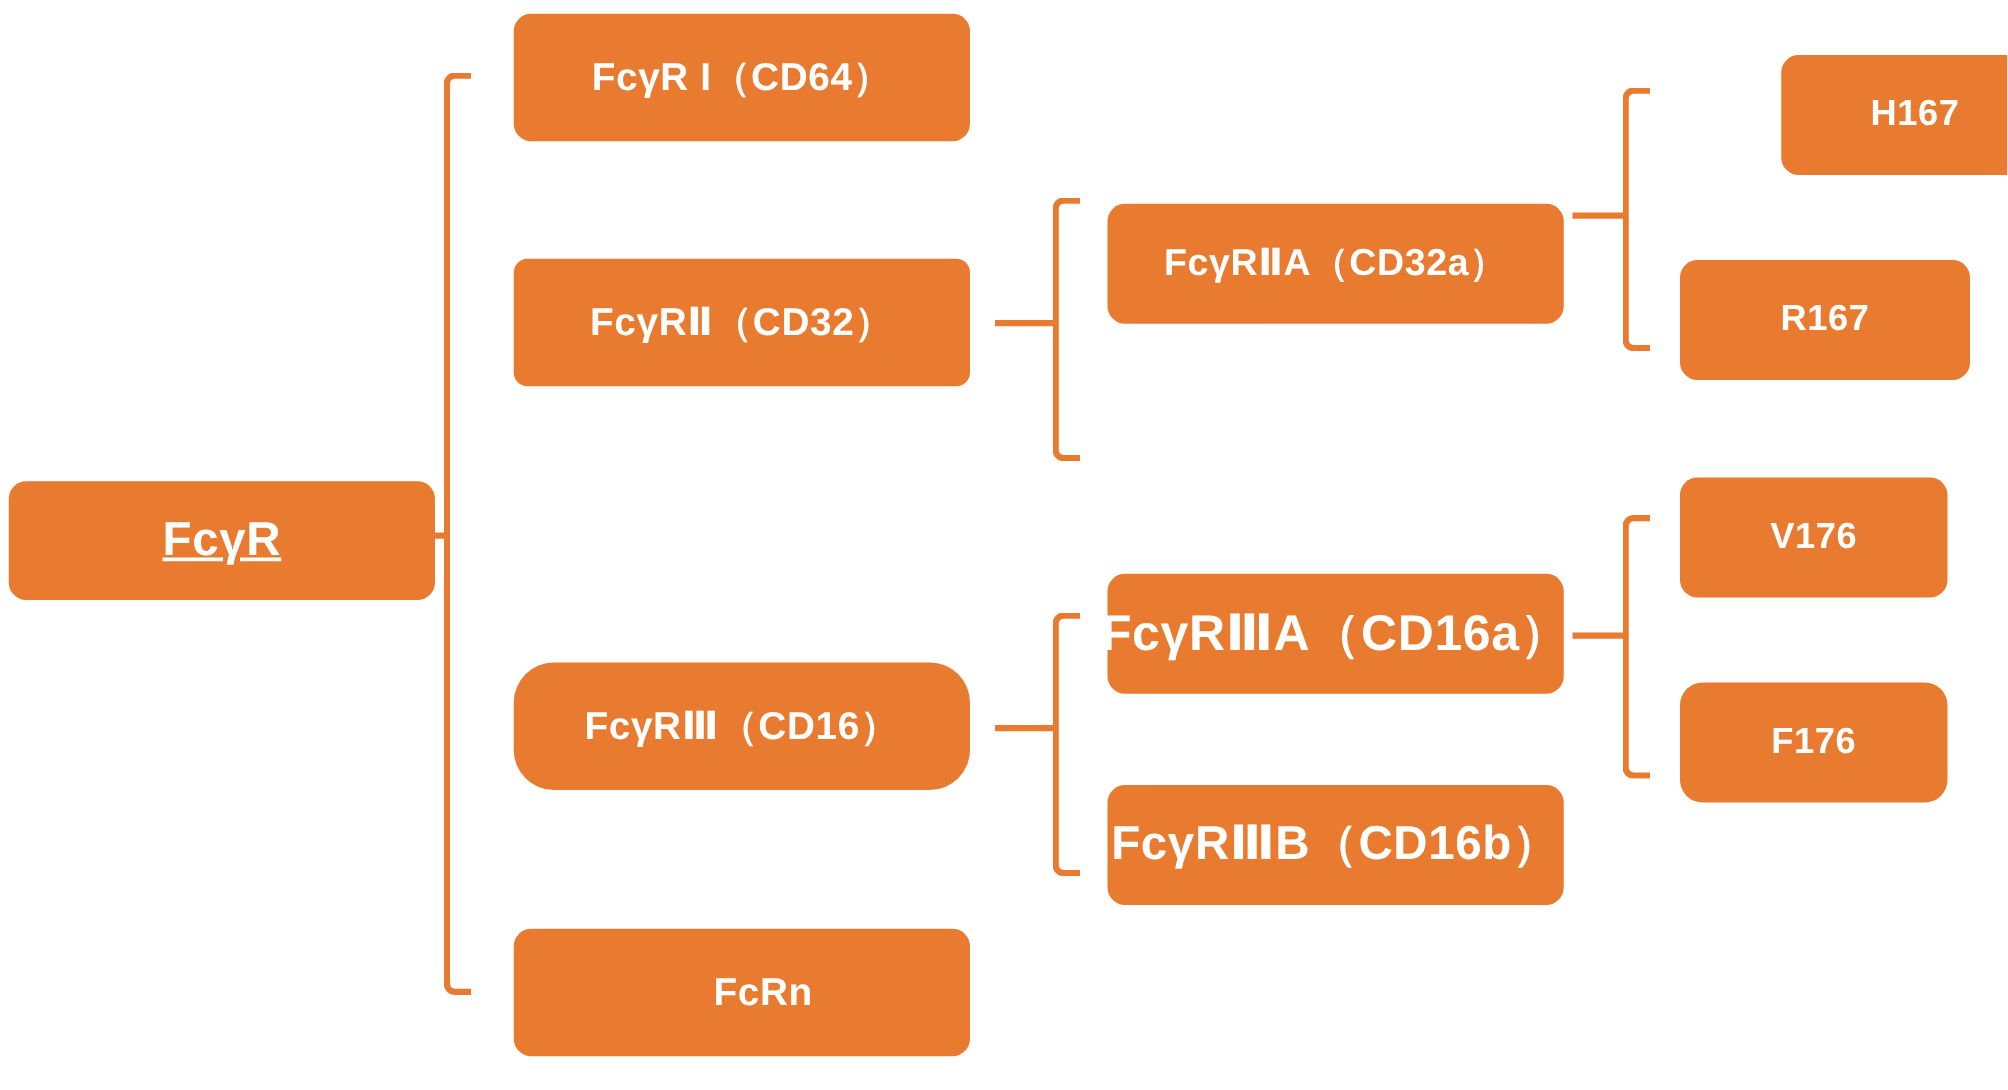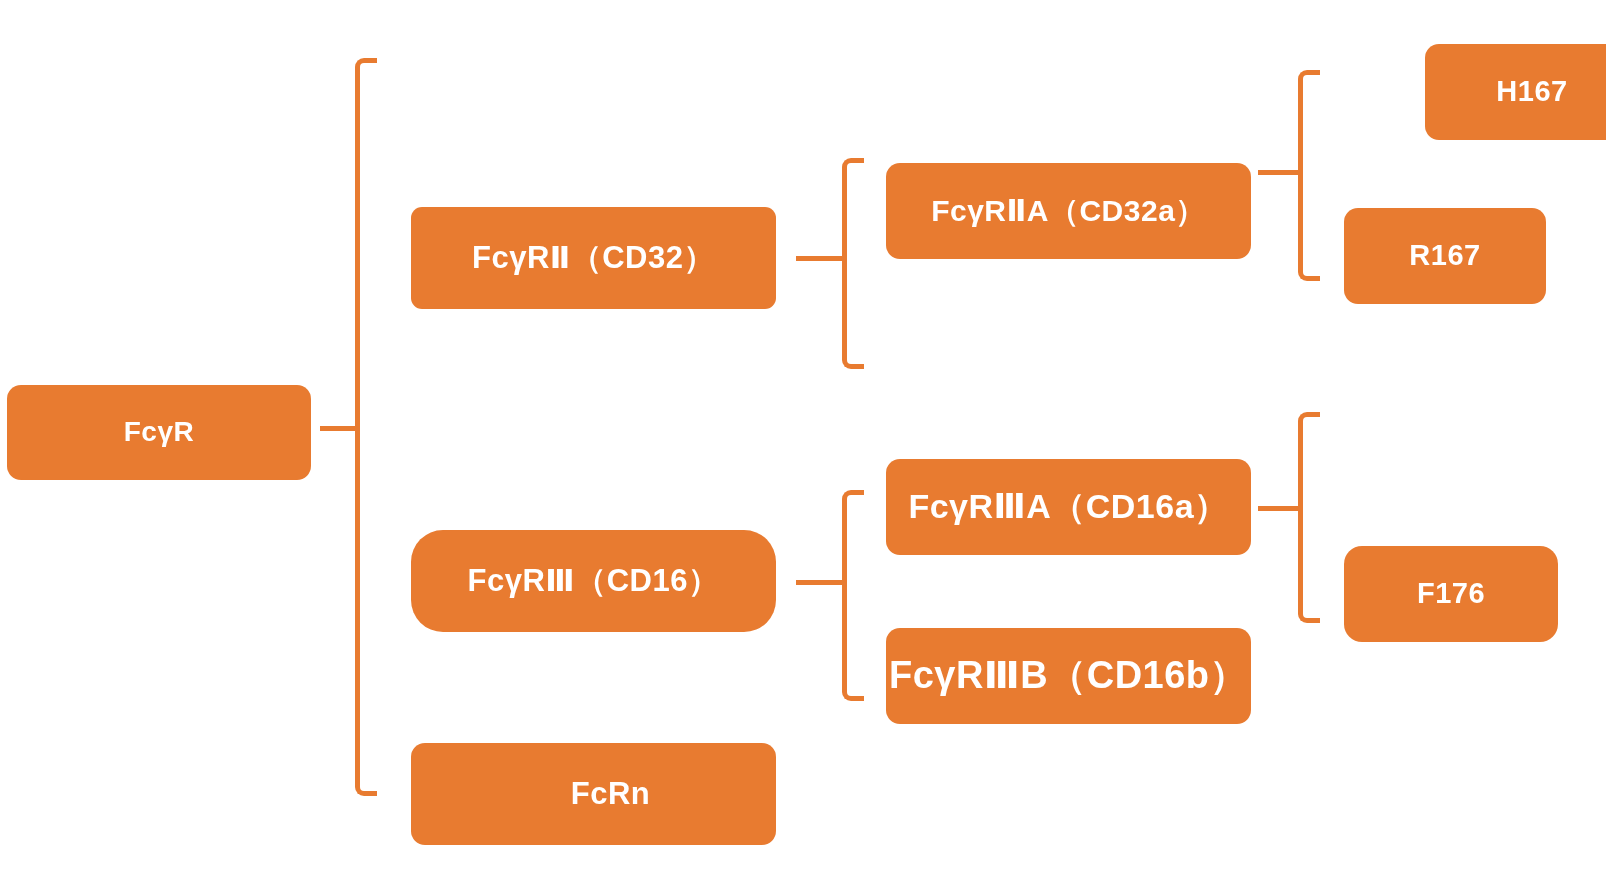--- a/index.html
+++ b/index.html
@@ -25,37 +25,37 @@
     justify-content: center;
     text-align: center;
     font-weight: bold;
     letter-spacing: 0.5px;
     box-sizing: border-box;
     padding: 0 6px;
     line-height: 1.15;
     white-space: nowrap;
   }
   
-  .n-root   { left: 7px;   top: 385px; width: 304px; height: 95px;  font-size: 28px; }
+  .n-root   { left: 7px;   top: 385px; width: 341px; height: 95px;  font-size: 38px; text-decoration: underline; }
 
   
   .n-fcgr1  { left: 411px; top: 11px;  width: 365px; height: 102px; font-size: 31px; }
   .n-fcgr2  { left: 411px; top: 207px; width: 365px; height: 102px; font-size: 31px; border-radius: 11px; }
   .n-fcgr3  { left: 411px; top: 530px; width: 365px; height: 102px; font-size: 31px; border-radius: 32px; }
   .n-fcrn   { left: 411px; top: 743px; width: 365px; height: 102px; font-size: 31px; padding-left: 40px; }
 
   
   .n-2a     { left: 886px; top: 123px; width: 365px; height: 96px;  font-size: 30px; margin-top: 40px; }
   .n-2b     { left: 886px; top: 295px; width: 365px; height: 96px;  font-size: 30px; }
-  .n-3a     { left: 886px; top: 459px; width: 365px; height: 96px;  font-size: 34px; }
+  .n-3a     { left: 886px; top: 459px; width: 365px; height: 96px;  font-size: 40px; }
   .n-3b     { left: 886px; top: 628px; width: 365px; height: 96px;  font-size: 38px; }
 
   
   .n-h167   { left: 1425px; top: 44px;  width: 214px; height: 96px; font-size: 29px; }
-  .n-r167   { left: 1344px; top: 208px; width: 202px; height: 96px; font-size: 29px; }
+  .n-r167   { left: 1344px; top: 208px; width: 232px; height: 96px; font-size: 29px; }
   .n-v176   { left: 1344px; top: 382px; width: 214px; height: 96px; font-size: 29px; }
   .n-f176   { left: 1344px; top: 546px; width: 214px; height: 96px; font-size: 29px; border-radius: 18px; }
 
   
   .bracket {
     position: absolute;
     box-sizing: border-box;
     border-left: 5px solid #E87B30;
     border-top: 5px solid #E87B30;
     border-bottom: 5px solid #E87B30;
@@ -99,25 +99,27 @@
   <div class="bracket br-cd16"></div>
 
   <div class="stub st-167"></div>
   <div class="bracket br-167"></div>
 
   <div class="stub st-176"></div>
   <div class="bracket br-176"></div>
 
   <div class="node n-root">FcγR</div>
 
+  <div class="node n-fcgr1">FcγR I（CD64）</div>
   <div class="node n-fcgr2">FcγRⅡ（CD32）</div>
   <div class="node n-fcgr3">FcγRⅢ（CD16）</div>
   <div class="node n-fcrn">FcRn</div>
 
   <div class="node n-2a">FcγRⅡA（CD32a）</div>
   <div class="node n-3a">FcγRⅢA（CD16a）</div>
   <div class="node n-3b">FcγRⅢB（CD16b）</div>
 
   <div class="node n-h167">H167</div>
   <div class="node n-r167">R167</div>
+  <div class="node n-v176">V176</div>
   <div class="node n-f176">F176</div>
 
 </div>
 
 </body></html>

